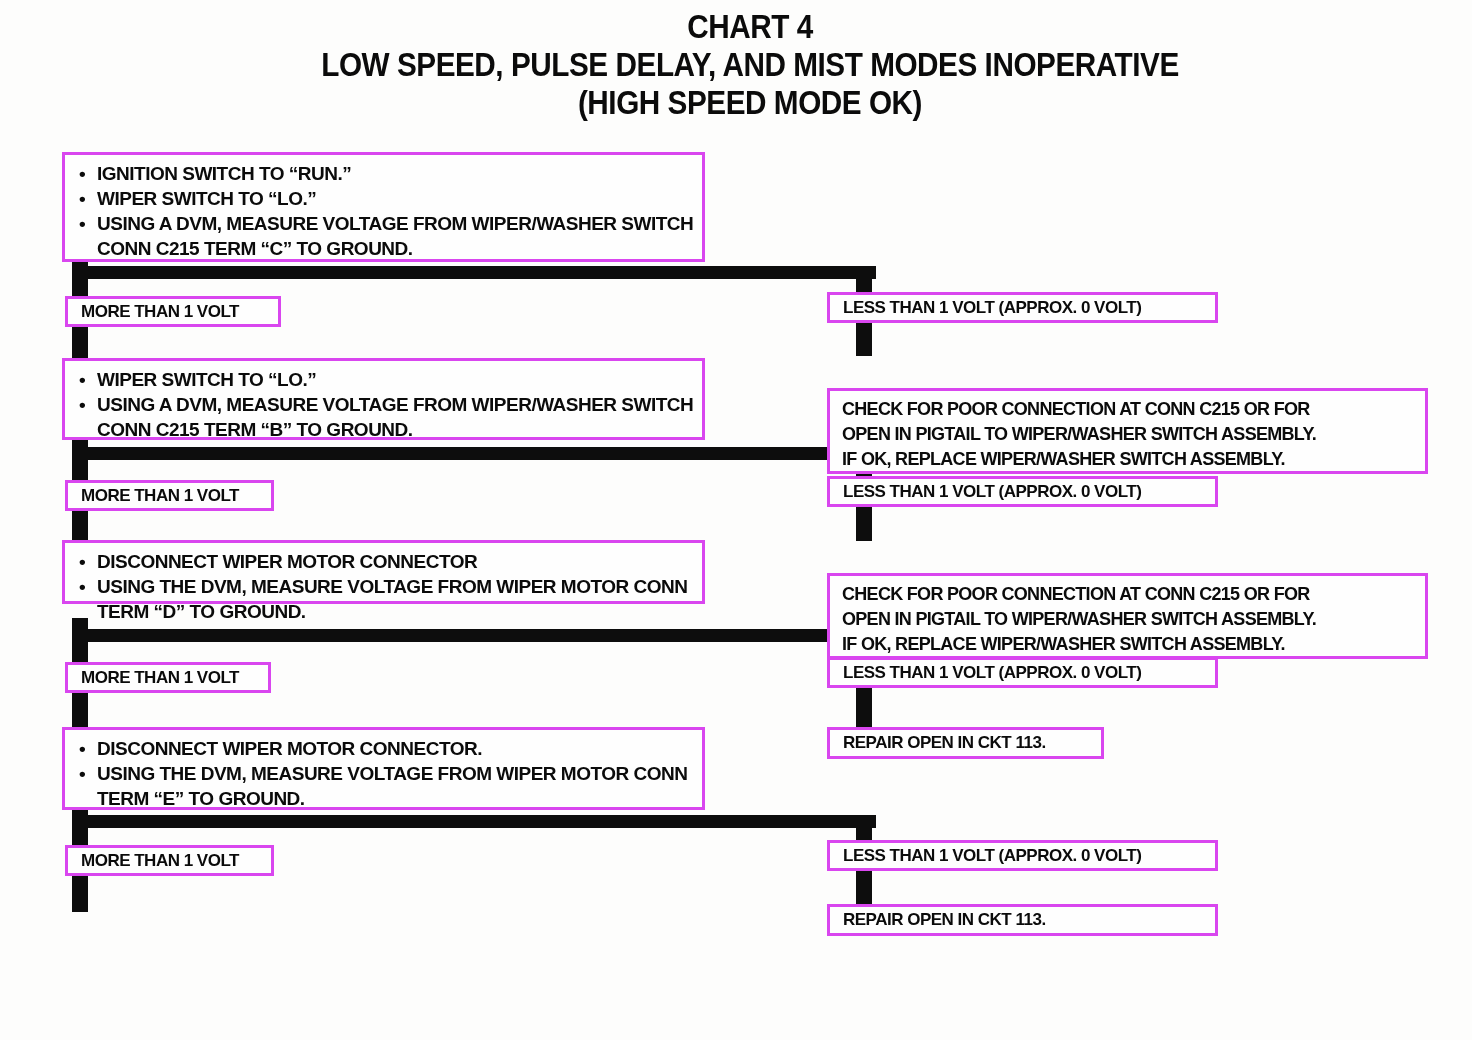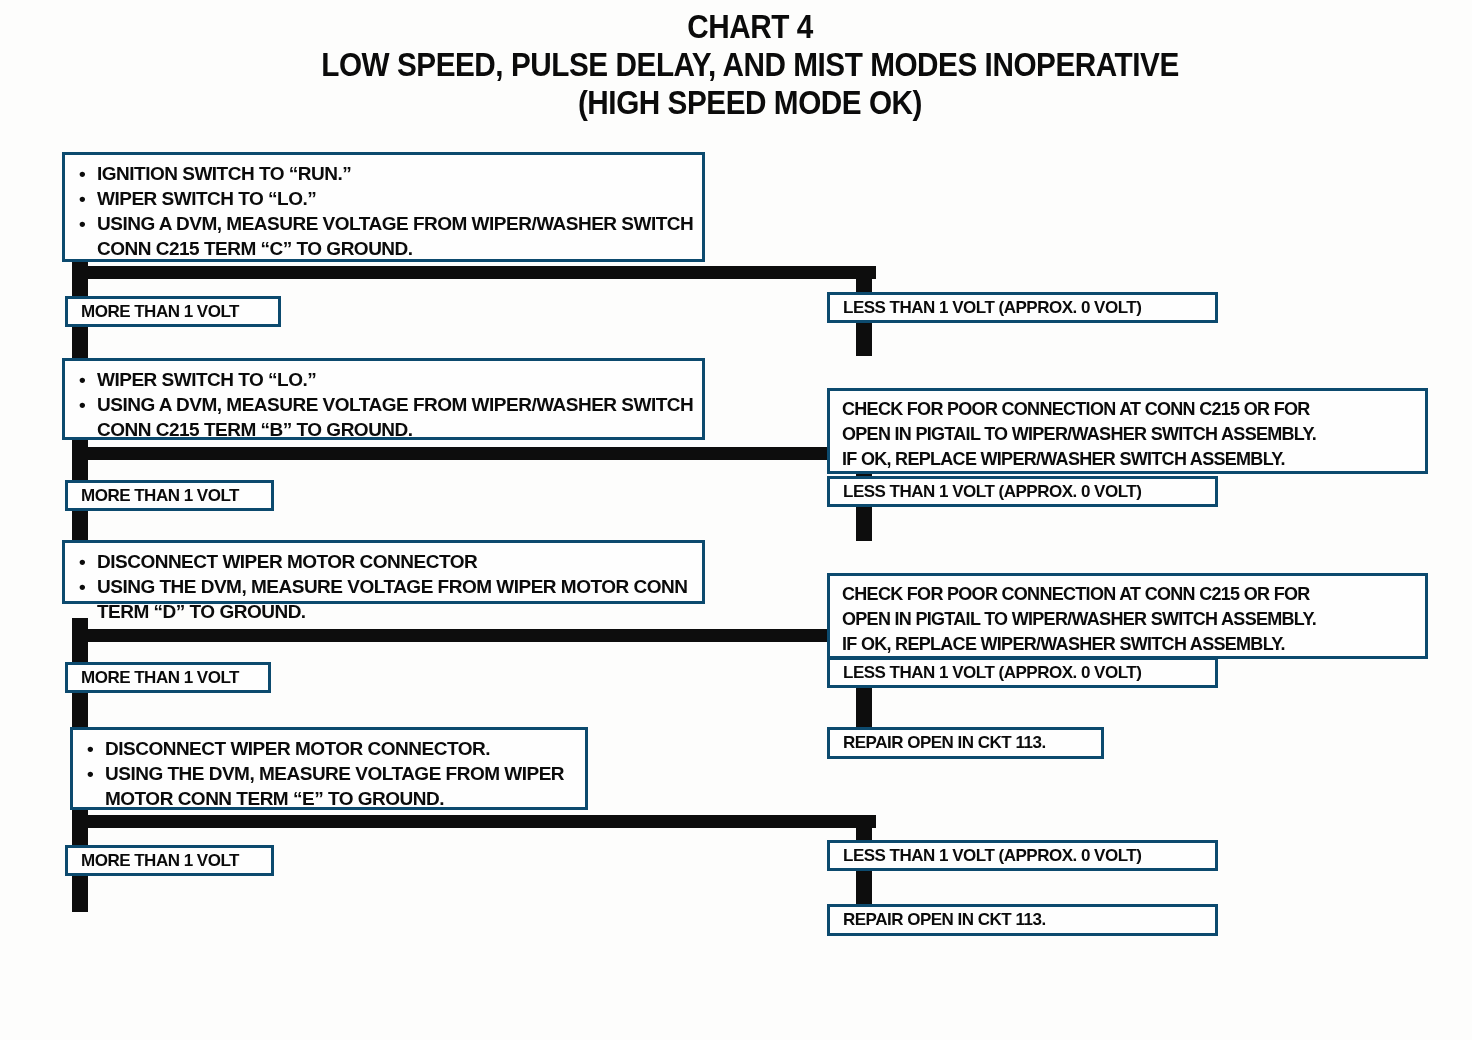--- a/index.html
+++ b/index.html
@@ -19,21 +19,21 @@
   }
   .title .tline{
     line-height:38px;font-size:33px;letter-spacing:-0.5px;
     transform:scaleX(0.9);transform-origin:center;
     white-space:nowrap;
   }
   
   .line{position:absolute;background:#0d0d0d;}
   
   .box{
-    position:absolute;background:#fefefe;border:3px solid #0c4a6e;
+    position:absolute;background:#fefefe;border:3px solid #d946ef;
     box-sizing:border-box;font-weight:bold;
   }
   .step ul{
     margin:6px 0 0 0;padding:0 8px 0 10px;list-style:none;
     font-size:19px;letter-spacing:-0.5px;line-height:25px;
   }
   .step li{position:relative;padding-left:22px;}
   .step li::before{content:"\2022";position:absolute;left:4px;}
   .tag{
     display:flex;align-items:center;
@@ -112,21 +112,21 @@
   <div class="box step" style="left:62px;top:540px;width:643px;height:64px">
     <ul class="bullets">
       <li>DISCONNECT WIPER MOTOR CONNECTOR</li>
       <li>USING THE DVM, MEASURE VOLTAGE FROM WIPER MOTOR CONN TERM “D” TO GROUND.</li>
     </ul>
   </div>
   <div class="box tag" style="left:65px;top:662px;width:206px;height:31px">MORE THAN 1 VOLT</div>
   <div class="box tag" style="left:827px;top:657px;width:391px;height:31px">LESS THAN 1 VOLT (APPROX. 0 VOLT)</div>
   <div class="box tag" style="left:827px;top:727px;width:277px;height:32px">REPAIR OPEN IN CKT 113.</div>
 
-  <div class="box step" style="left:70px;top:727px;width:518px;height:83px">
+  <div class="box step" style="left:62px;top:727px;width:643px;height:83px">
     <ul class="bullets">
       <li>DISCONNECT WIPER MOTOR CONNECTOR.</li>
       <li>USING THE DVM, MEASURE VOLTAGE FROM WIPER MOTOR CONN TERM “E” TO GROUND.</li>
     </ul>
   </div>
   <div class="box tag" style="left:65px;top:845px;width:209px;height:31px">MORE THAN 1 VOLT</div>
   <div class="box tag" style="left:827px;top:840px;width:391px;height:31px">LESS THAN 1 VOLT (APPROX. 0 VOLT)</div>
 
   <div class="box tag" style="left:827px;top:904px;width:391px;height:32px">REPAIR OPEN IN CKT 113.</div>
 

